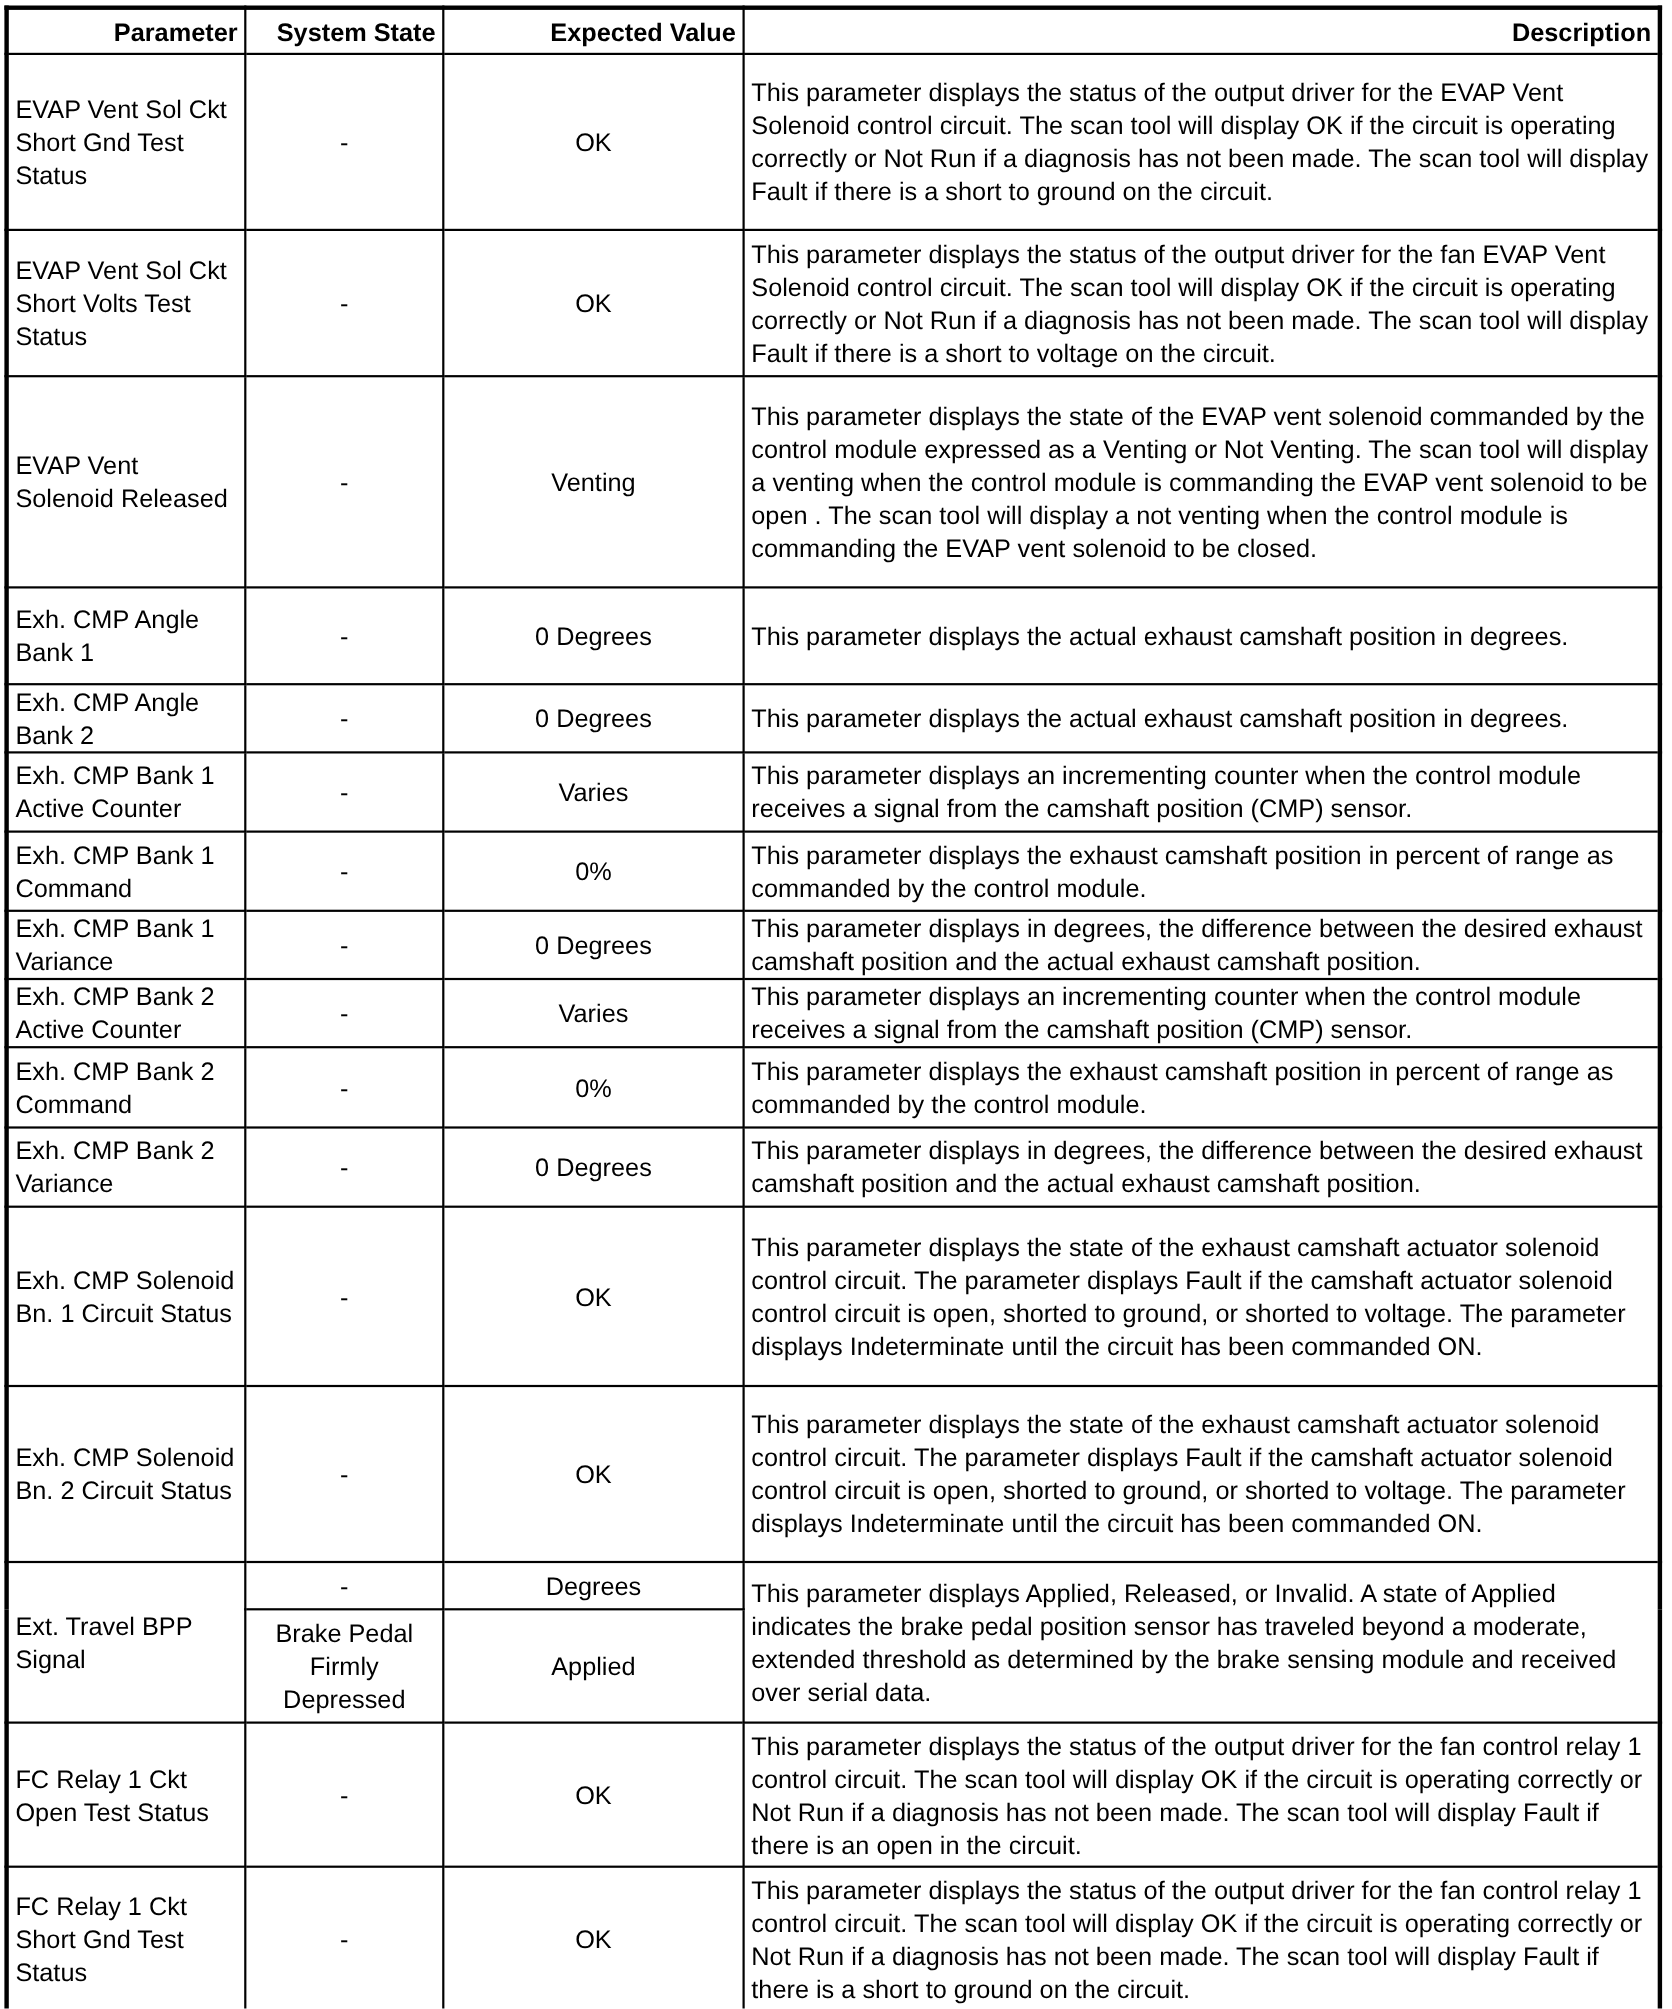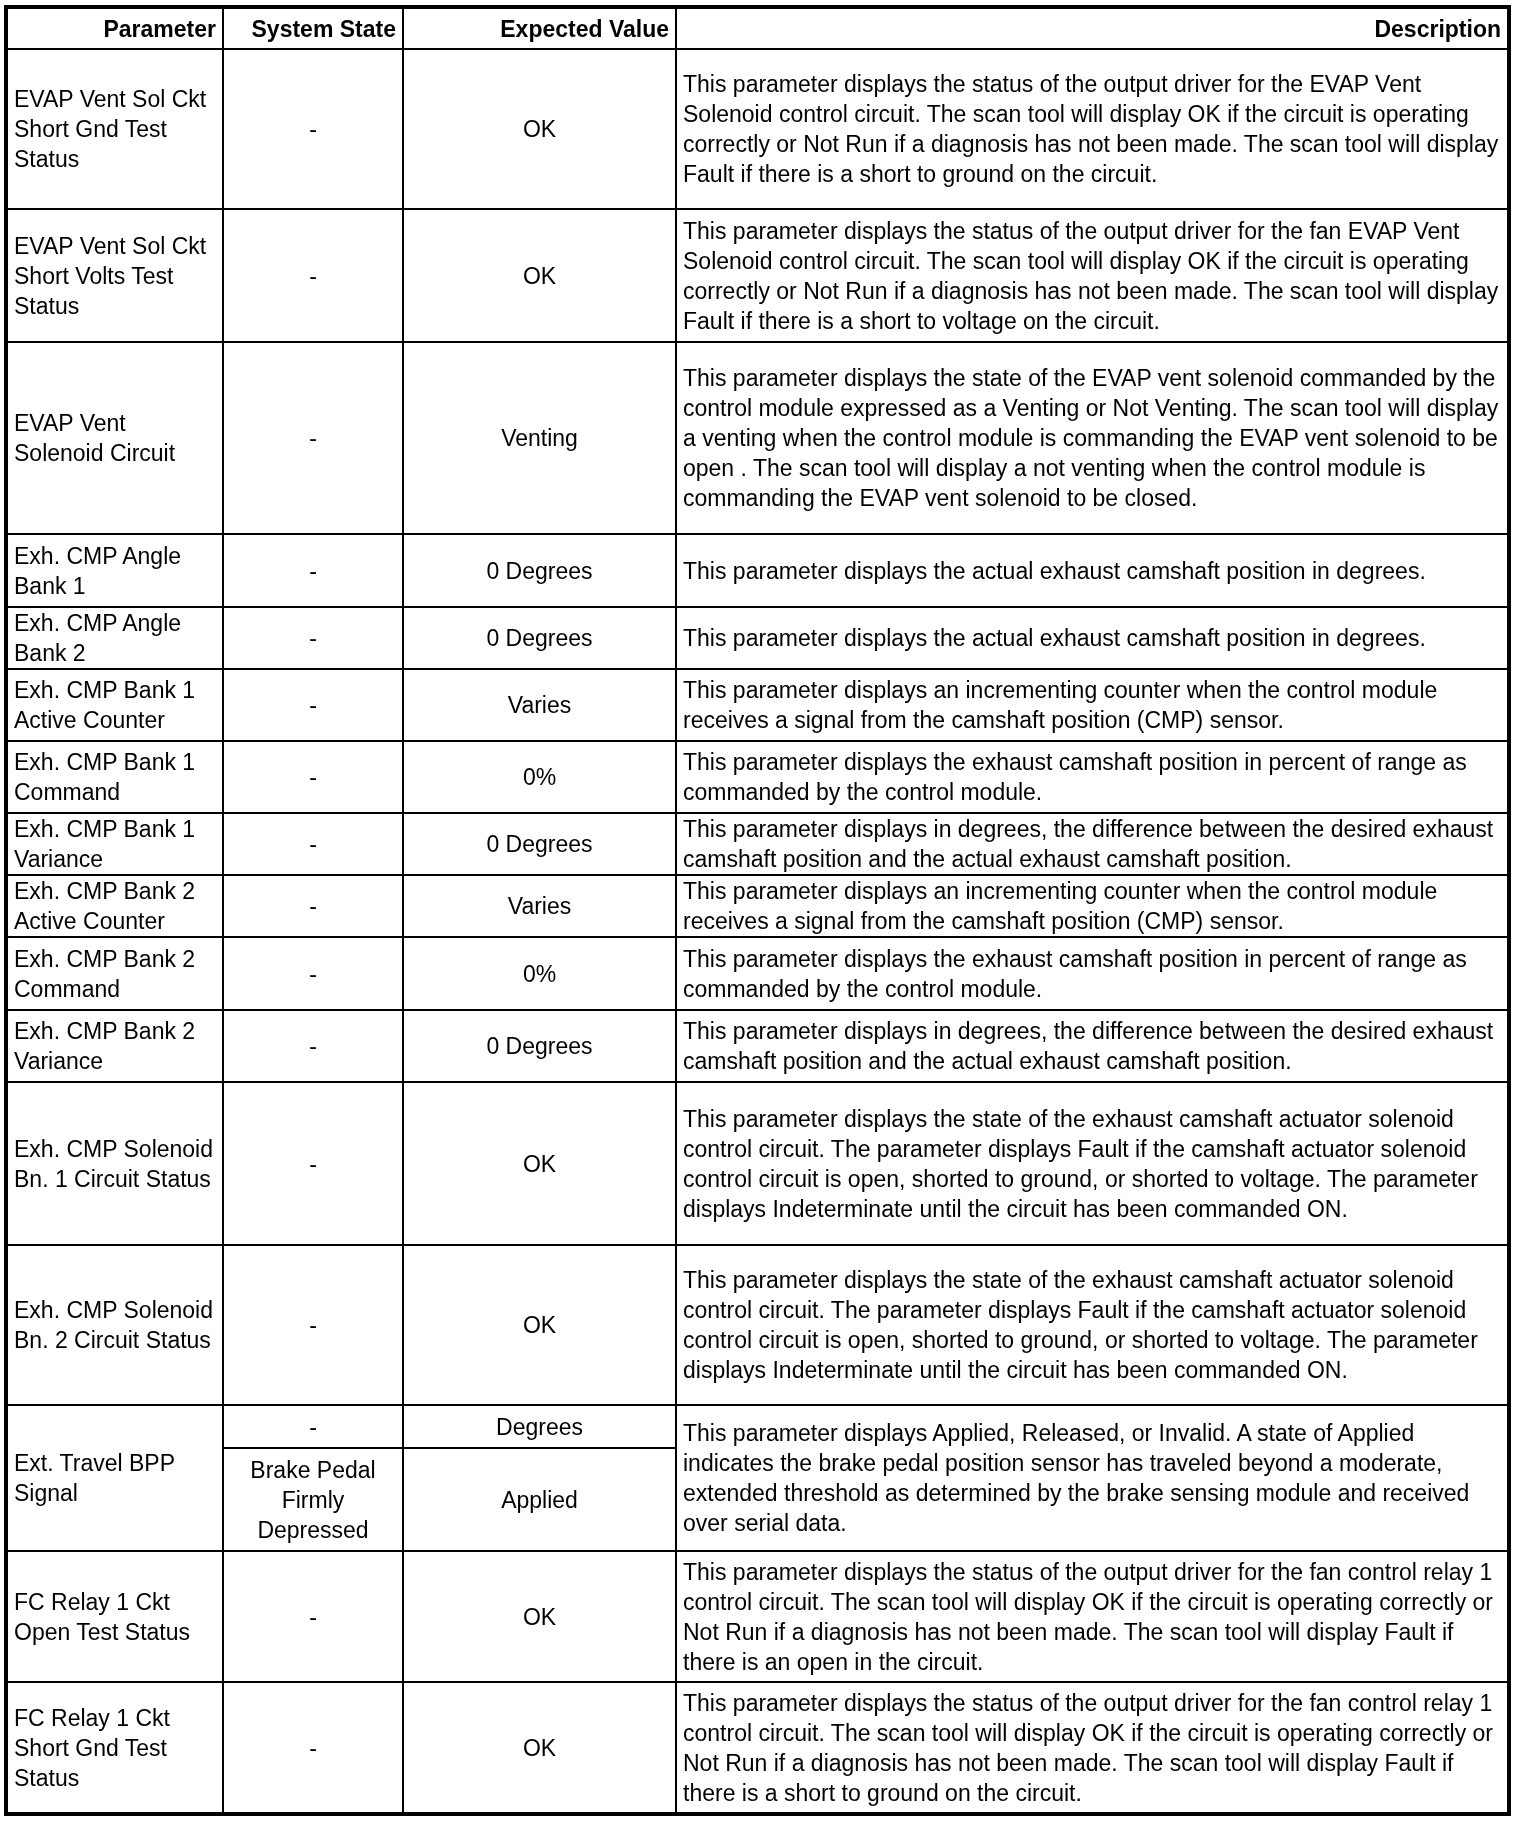--- a/index.html
+++ b/index.html
@@ -60,26 +60,26 @@
       <td class="expected">OK</td>
       <td class="desc">This parameter displays the status of the output driver for the EVAP Vent Solenoid control circuit. The scan tool will display OK if the circuit is operating correctly or Not Run if a diagnosis has not been made. The scan tool will display Fault if there is a short to ground on the circuit.</td>
     </tr>
     <tr style="height:133px">
       <td class="param">EVAP Vent Sol Ckt Short Volts Test Status</td>
       <td class="state">-</td>
       <td class="expected">OK</td>
       <td class="desc">This parameter displays the status of the output driver for the fan EVAP Vent Solenoid control circuit. The scan tool will display OK if the circuit is operating correctly or Not Run if a diagnosis has not been made. The scan tool will display Fault if there is a short to voltage on the circuit.</td>
     </tr>
     <tr style="height:192px">
-      <td class="param">EVAP Vent Solenoid Circuit</td>
+      <td class="param">EVAP Vent Solenoid Released</td>
       <td class="state">-</td>
       <td class="expected">Venting</td>
       <td class="desc">This parameter displays the state of the EVAP vent solenoid commanded by the control module expressed as a Venting or Not Venting. The scan tool will display a venting when the control module is commanding the EVAP vent solenoid to be open . The scan tool will display a not venting when the control module is commanding the EVAP vent solenoid to be closed.</td>
     </tr>
-    <tr style="height:73px">
+    <tr style="height:88px">
       <td class="param">Exh. CMP Angle Bank 1</td>
       <td class="state">-</td>
       <td class="expected">0 Degrees</td>
       <td class="desc">This parameter displays the actual exhaust camshaft position in degrees.</td>
     </tr>
     <tr style="height:52px">
       <td class="param">Exh. CMP Angle Bank 2</td>
       <td class="state">-</td>
       <td class="expected">0 Degrees</td>
       <td class="desc">This parameter displays the actual exhaust camshaft position in degrees.</td>

